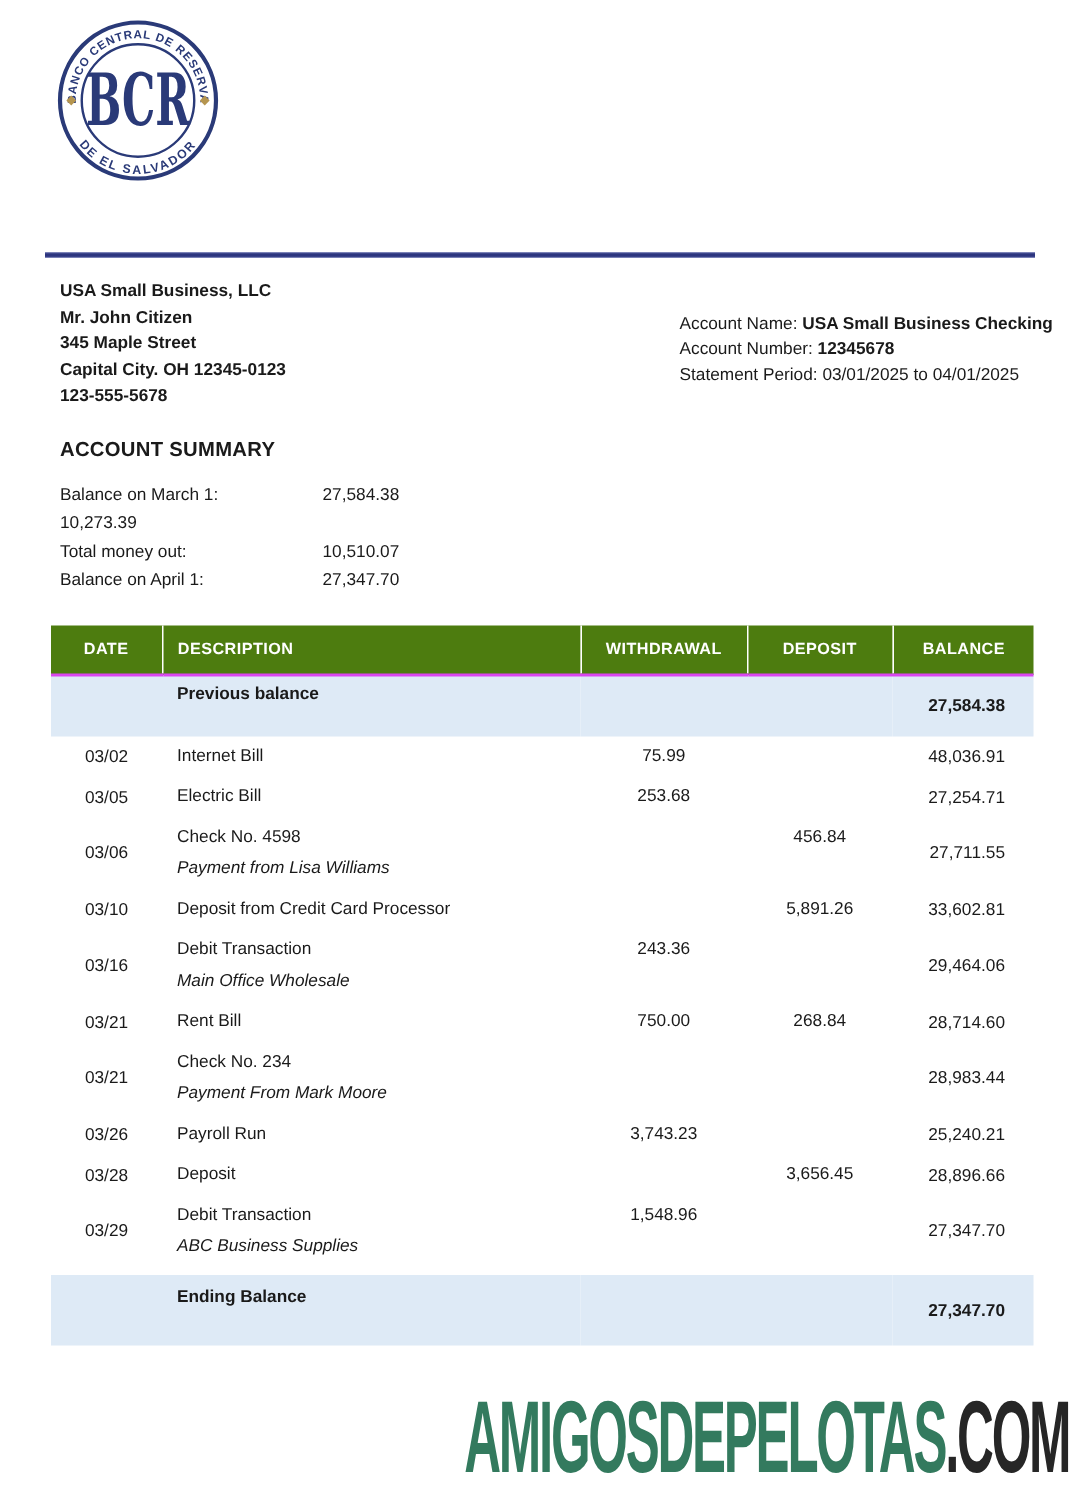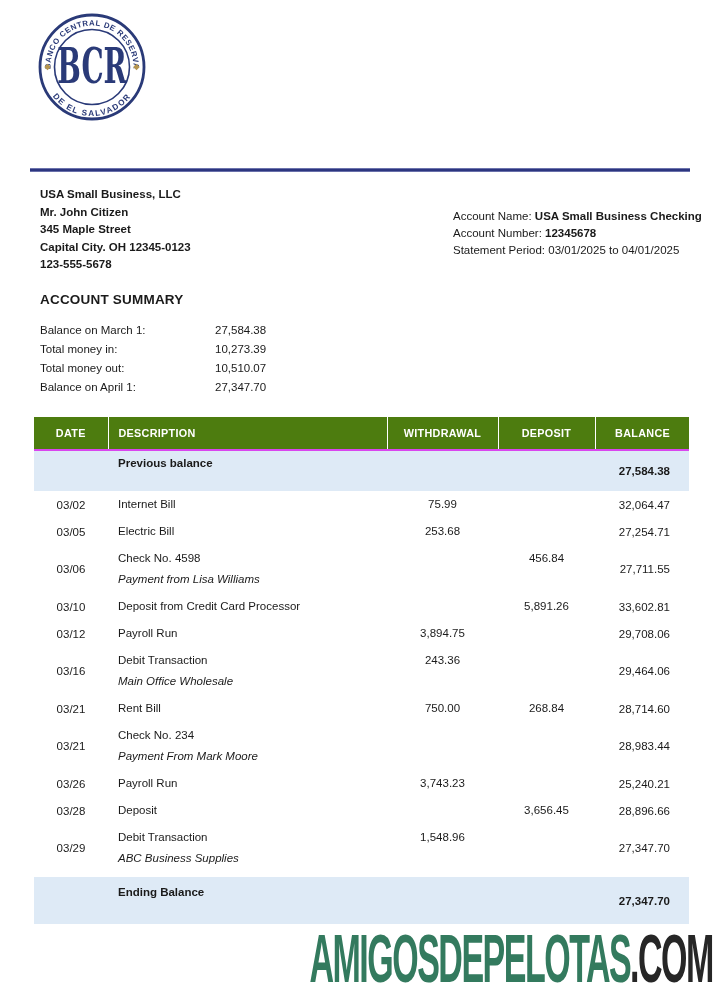--- a/index.html
+++ b/index.html
@@ -92,21 +92,20 @@
     <div><span>Statement Period: </span><span>03/01/2025 to 04/01/2025</span></div>
   </div>
 
   <div class="summary-title">ACCOUNT SUMMARY</div>
   <div class="summary">
     <div class="srow">
         <span class="slabel">Balance on March 1:</span>
         <span>27,584.38</span>
       </div>
     <div class="srow">
-        <span class="slabel">Total money in:</span>
         <span>10,273.39</span>
       </div>
     <div class="srow">
         <span class="slabel">Total money out:</span>
         <span>10,510.07</span>
       </div>
     <div class="srow">
         <span class="slabel">Balance on April 1:</span>
         <span>27,347.70</span>
       </div>
@@ -138,21 +137,21 @@
         <td class="c-bal">27,584.38</td>
       </tr>
 
       <tr>
         <td class="c-date">03/02</td>
         <td class="c-desc">
             <div>Internet Bill</div>
           </td>
         <td class="c-wd">75.99</td>
         <td class="c-dep"></td>
-        <td class="c-bal">32,064.47</td>
+        <td class="c-bal">48,036.91</td>
       </tr>
       <tr>
         <td class="c-date">03/05</td>
         <td class="c-desc">
             <div>Electric Bill</div>
           </td>
         <td class="c-wd">253.68</td>
         <td class="c-dep"></td>
         <td class="c-bal">27,254.71</td>
       </tr>
@@ -167,29 +166,20 @@
         <td class="c-bal">27,711.55</td>
       </tr>
       <tr>
         <td class="c-date">03/10</td>
         <td class="c-desc">
             <div>Deposit from Credit Card Processor</div>
           </td>
         <td class="c-wd"></td>
         <td class="c-dep">5,891.26</td>
         <td class="c-bal">33,602.81</td>
-      </tr>
-      <tr>
-        <td class="c-date">03/12</td>
-        <td class="c-desc">
-            <div>Payroll Run</div>
-          </td>
-        <td class="c-wd">3,894.75</td>
-        <td class="c-dep"></td>
-        <td class="c-bal">29,708.06</td>
       </tr>
       <tr>
         <td class="c-date">03/16</td>
         <td class="c-desc">
             <div>Debit Transaction</div>
             <div class="desc-sub">Main Office Wholesale</div>
           </td>
         <td class="c-wd">243.36</td>
         <td class="c-dep"></td>
         <td class="c-bal">29,464.06</td>

